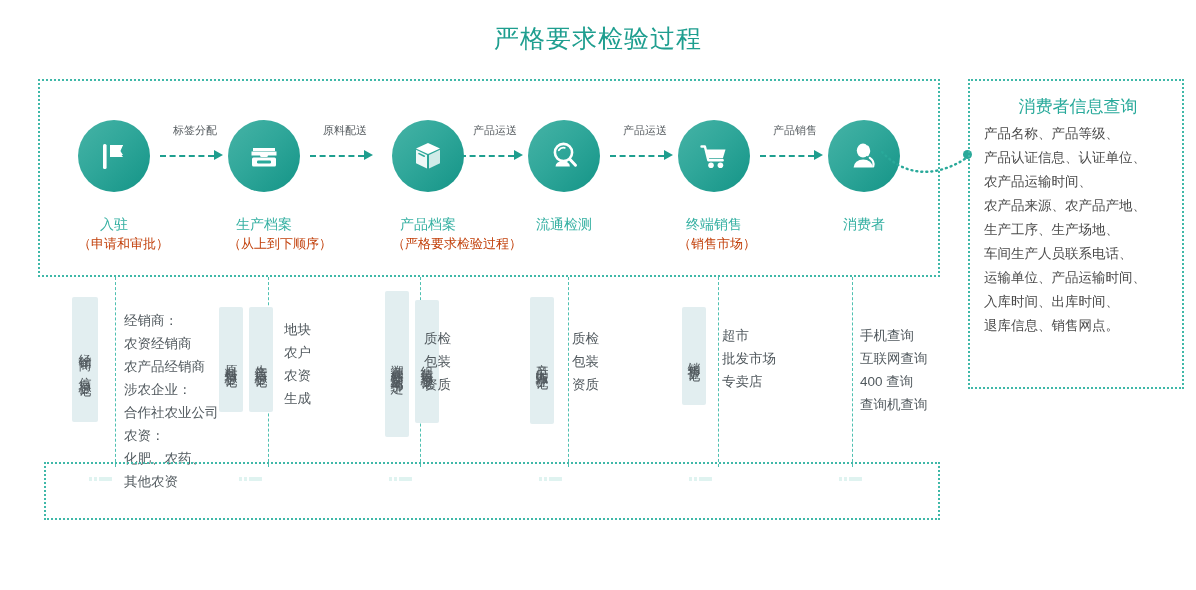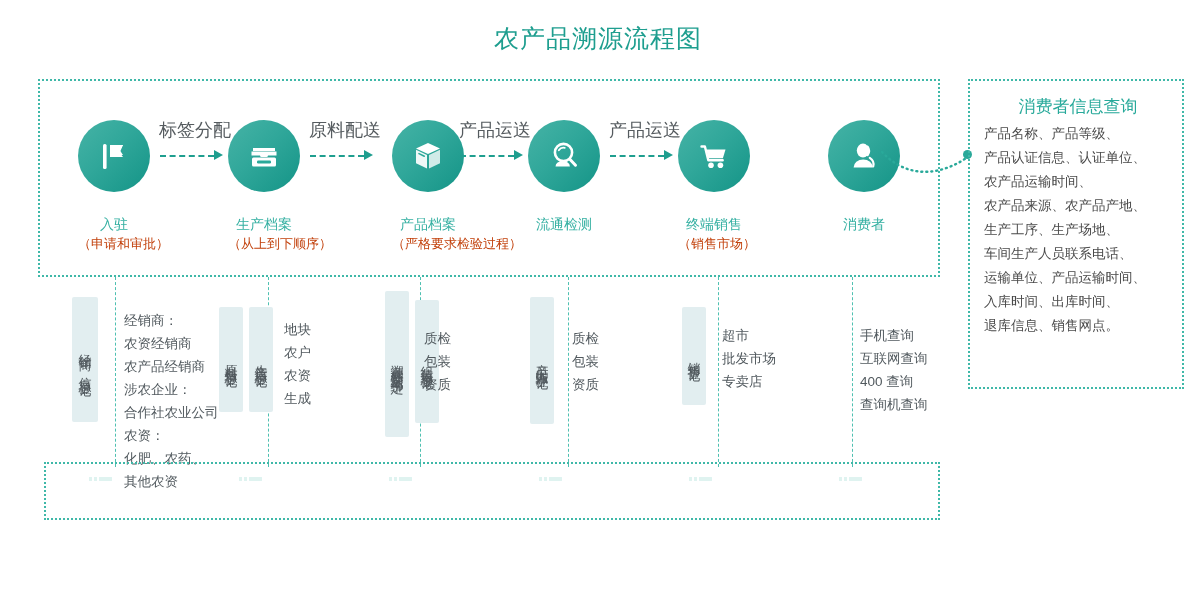--- a/index.html
+++ b/index.html
@@ -39,21 +39,21 @@
   .node-label {
     margin-top:22px; text-align:center; white-space:nowrap;
     color:#35b0a2; font-size:14px; line-height:20px;
     position:relative; left:50%; transform:translateX(-50%);
   }
   .node-sub { font-size:13px; color:#c2410c; line-height:19px; }
 
   
   .arrow { position:absolute; top:122px; width:86px; text-align:center; }
   .arrow-label {
-    font-size:18px; color:#555b5f; white-space:nowrap; line-height:16px;
+    font-size:11px; color:#555b5f; white-space:nowrap; line-height:16px;
   }
   .arrow-line { margin-top:12px; height:12px; position:relative; }
   .arrow-line .dash {
     position:absolute; left:8px; top:5px; width:54px; height:0;
     border-top:2px dashed #1f9e8f;
   }
   .arrow-line .head {
     position:absolute; left:62px; top:0px;
     width:0; height:0;
     border-top:5px solid transparent;
@@ -123,21 +123,21 @@
     content:""; position:absolute; right:4px; top:2.5px;
     width:3px; height:4px; background:#dff3f0;
     box-shadow:5px 0 0 #dff3f0;
   }
 </style>
 </head>
 <body>
 
 <div id="stage">
 
-  <div id="title">农产品溯源流程图</div>
+  <div id="title">严格要求检验过程</div>
 
   <div id="flow-box"></div>
 
   <div class="node" style="left:78px;">
     <div class="circle">
       <svg width="40" height="40" viewBox="0 0 40 40">
         <rect x="9" y="8" width="3.6" height="25" rx="1.6" fill="#fff"></rect>
         <path d="M16 9 h11 l-3 4.6 l3 4.6 h-11 z M16 9 v12 h13 l-3.2-4.6 L29 9 z" fill="#fff"></path>
         <path d="M16 9 h13 l-3.3 5 l3.3 5 h-13 z" fill="#fff"></path>
       </svg>
@@ -233,20 +233,27 @@
         <circle cx="17" cy="29.2" r="2.8" fill="#fff"></circle>
         <circle cx="26.4" cy="29.2" r="2.8" fill="#fff"></circle>
       </svg>
     </div>
     <div class="node-label">
       <div>终端销售</div>
       <div class="node-sub">（销售市场）</div>
     </div>
   </div>
 
+  <div class="arrow" style="left:752px;">
+    <div class="arrow-label">产品销售</div>
+    <div class="arrow-line">
+        <i class="dash"></i>
+        <i class="head"></i>
+      </div>
+  </div>
 
   <div class="node" style="left:828px;">
     <div class="circle">
       <svg width="40" height="40" viewBox="0 0 40 40">
         <ellipse cx="19" cy="14.6" rx="6.2" ry="7" fill="#fff"></ellipse>
         <path d="M9.6 31.5 a9.6 8 0 0 1 19.2 0 z" fill="#fff"></path>
         <path d="M23.6 10.6 a7.4 7.4 0 0 1 0 8.6 M25.8 21.8 a9.4 8.2 0 0 1 3.4 8.6" fill="none" stroke="#fff" stroke-width="2.2" stroke-linecap="round"></path>
       </svg>
     </div>
     <div class="node-label">

